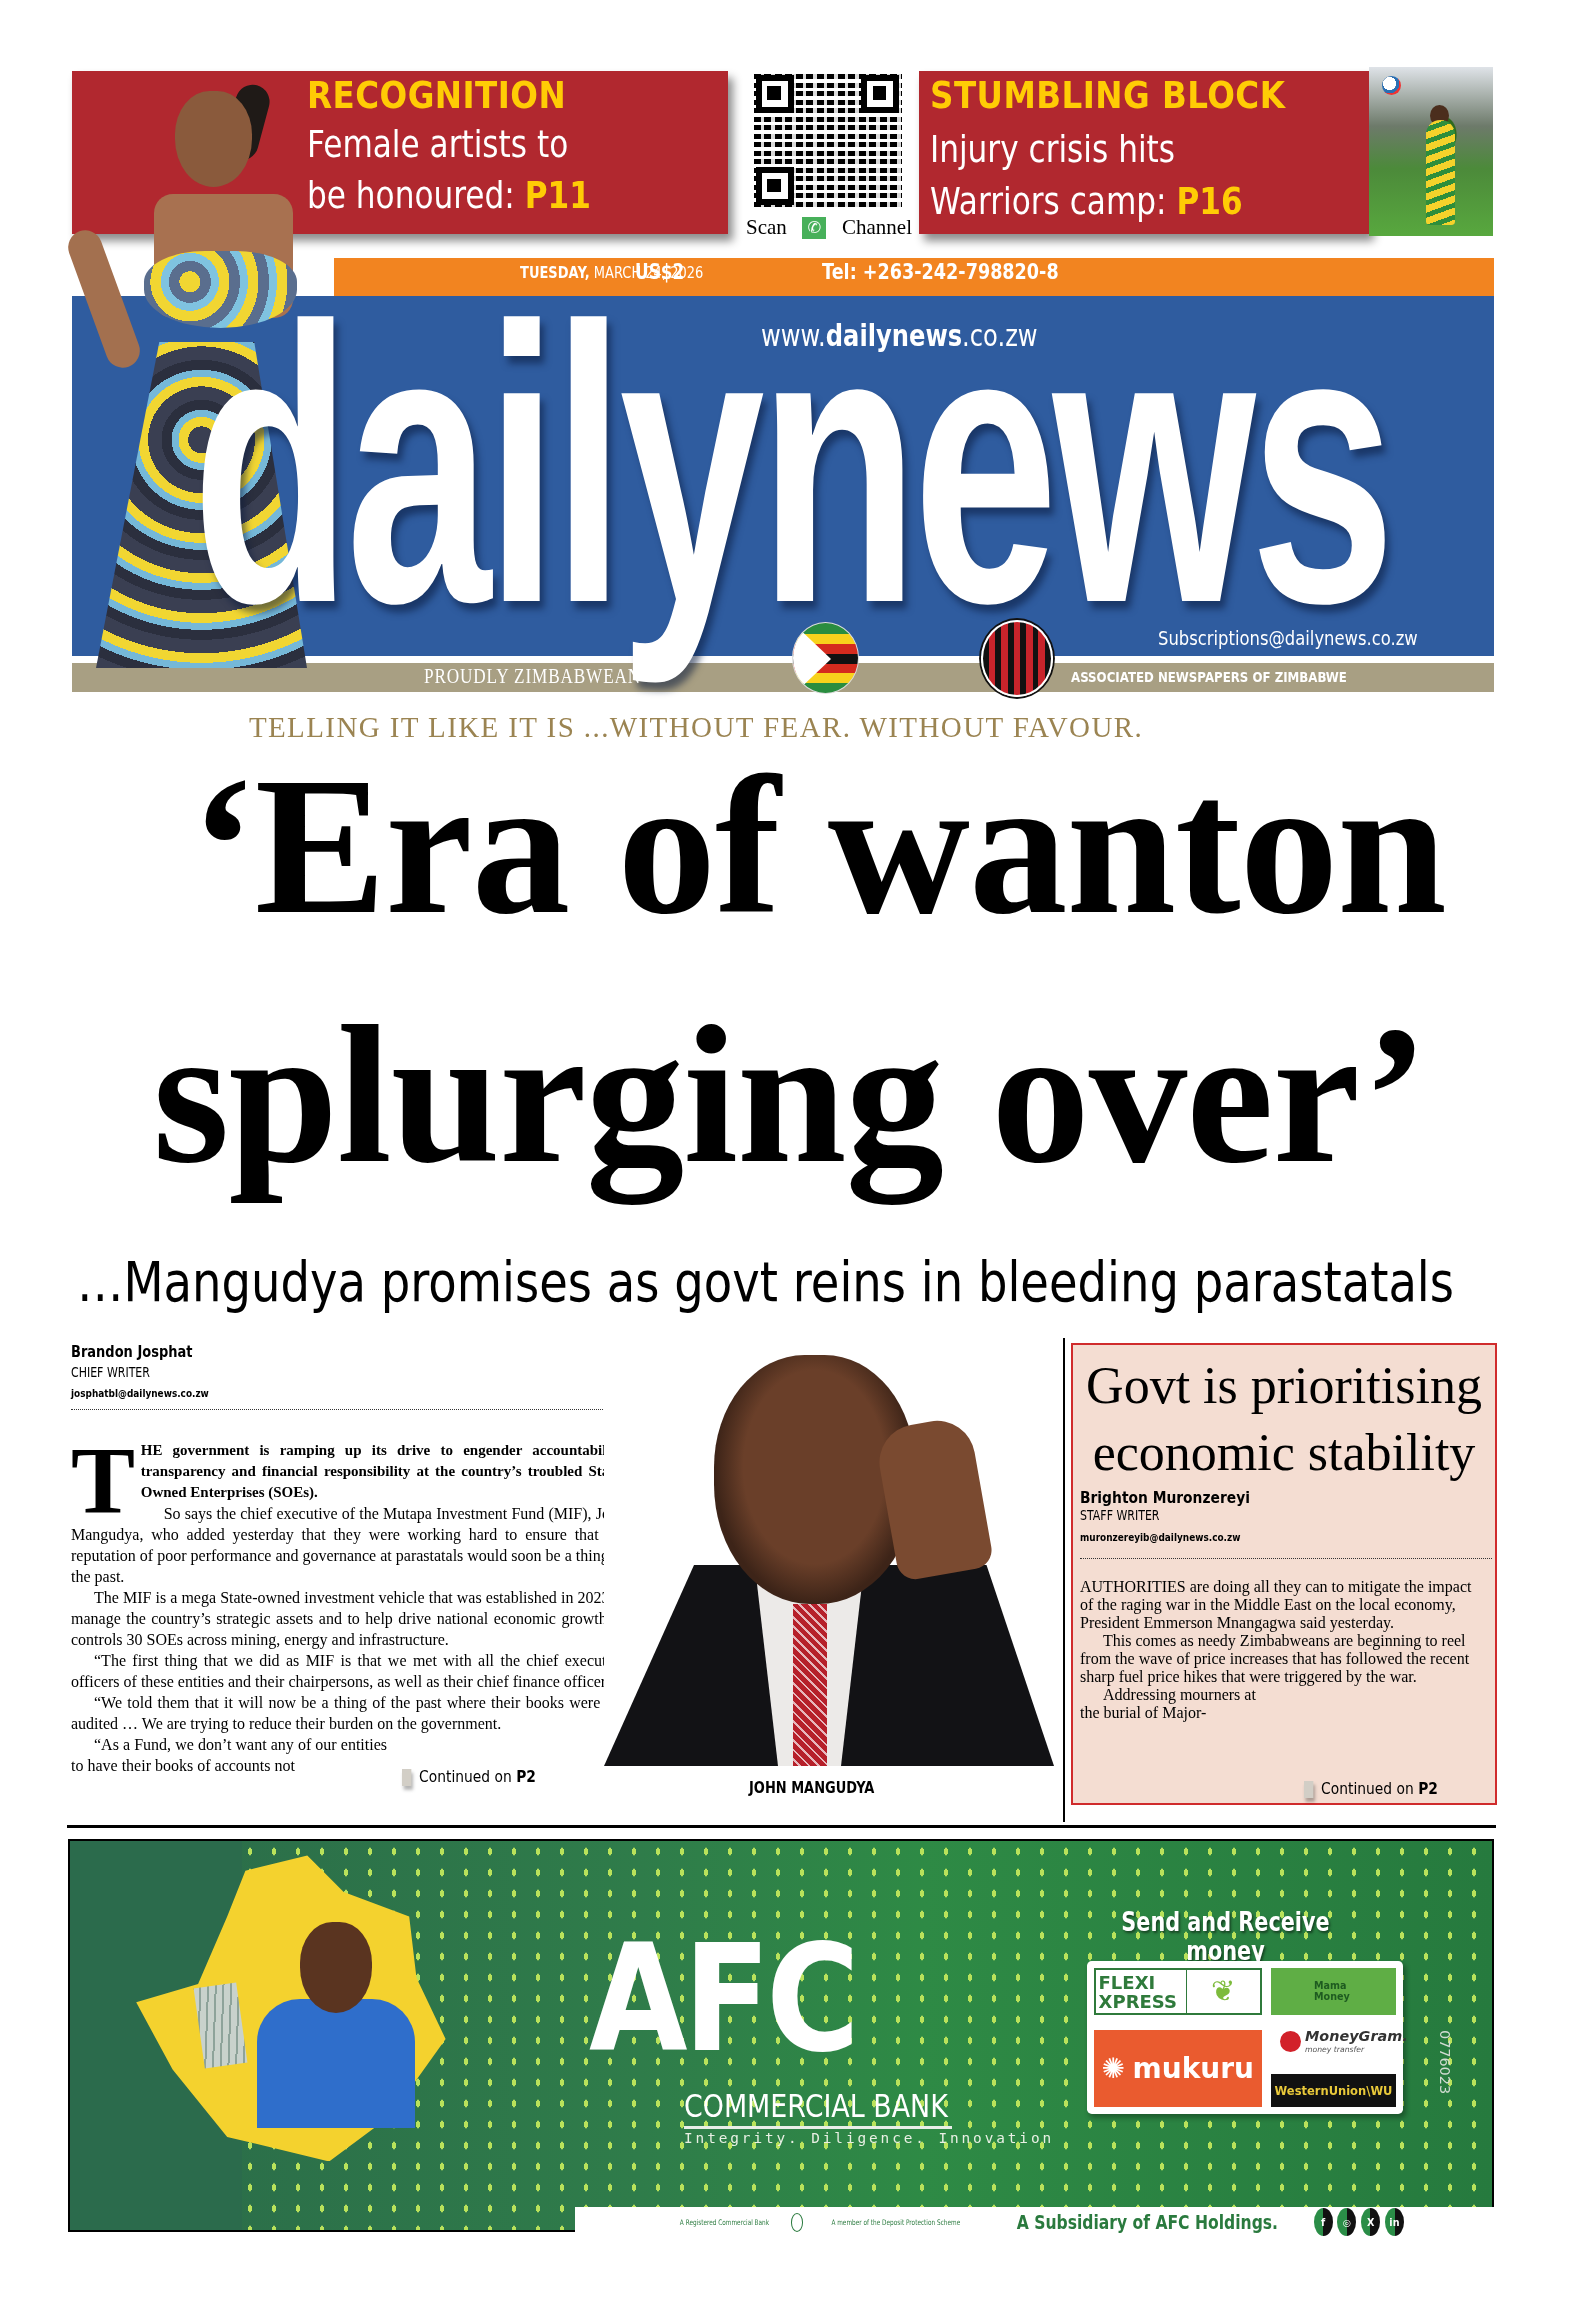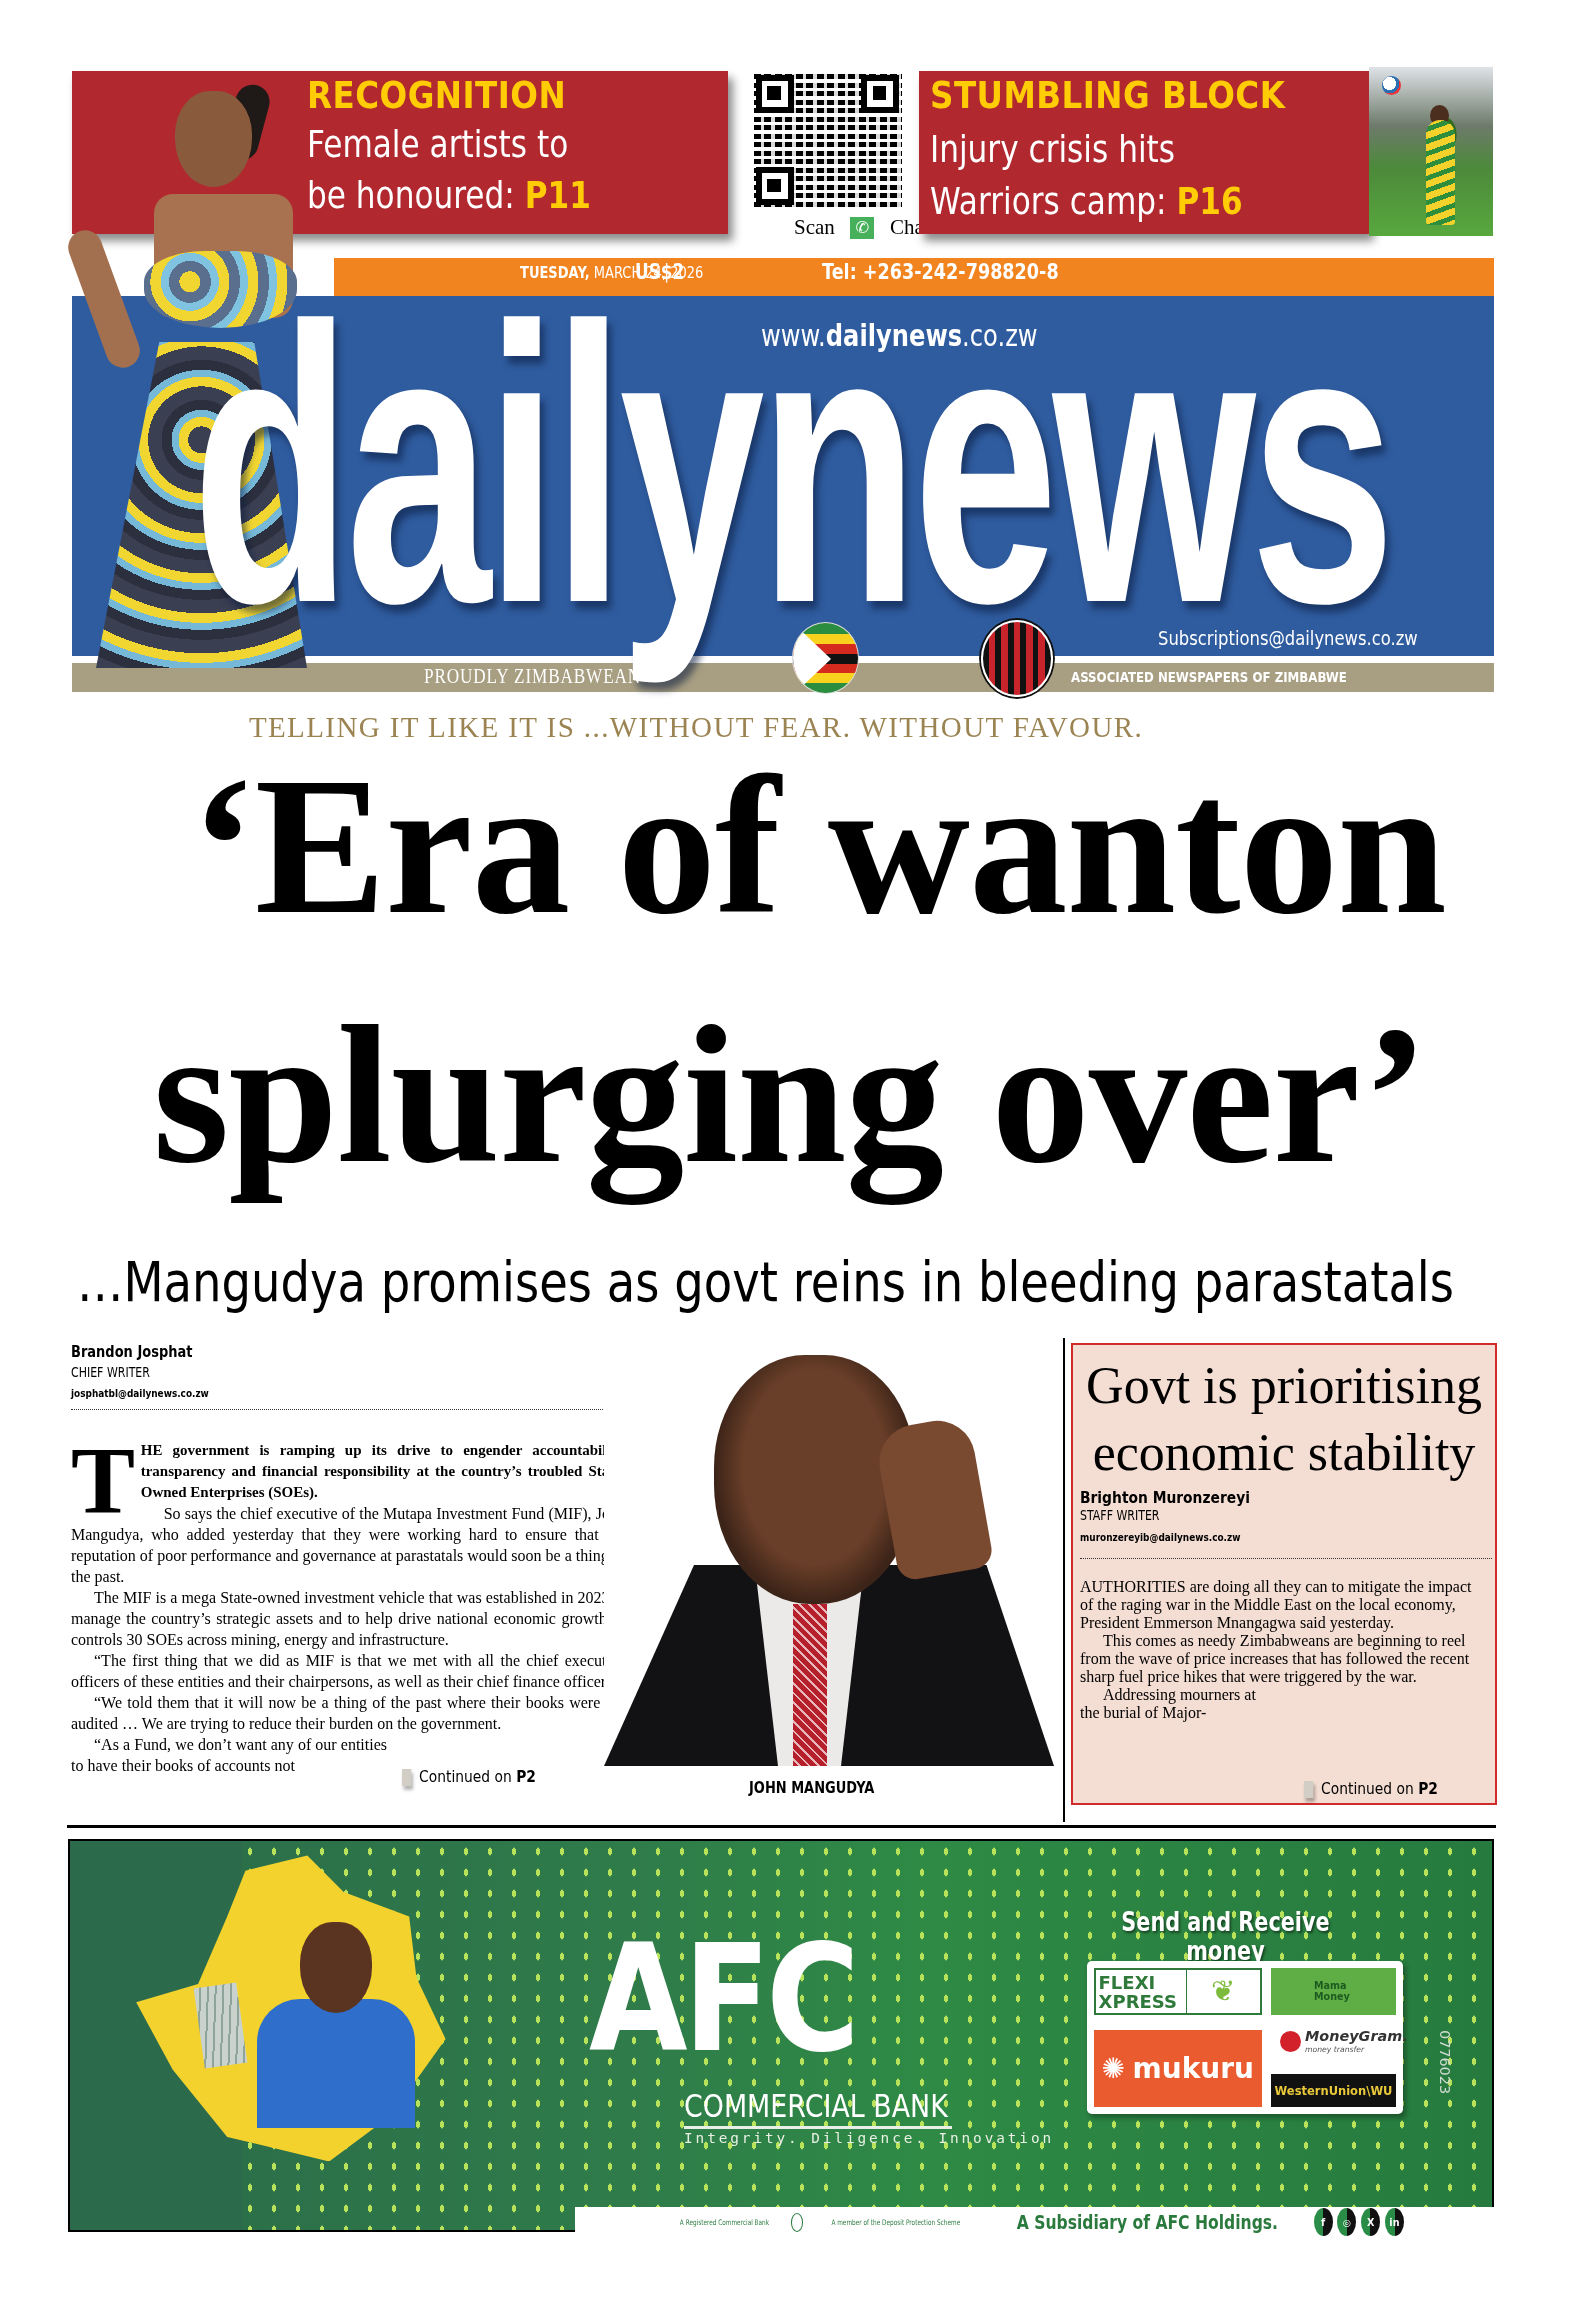--- a/index.html
+++ b/index.html
@@ -53,21 +53,21 @@
   
   .qr { position: absolute; left: 747px; top: 69px; width: 163px; height: 144px; background: #fff; }
   .qr-grid { position: absolute; left: 7.2px; top: 4.8px; width: 148px; height: 133px;
     background:
       repeating-linear-gradient(90deg, transparent 0 6.7px, rgba(255,255,255,0.85) 6.7px 10.5px),
       repeating-linear-gradient(0deg, #000 0 4.8px, #fff 4.8px 8.6px, #000 8.6px 14.4px, #fff 14.4px 17px);
   }
   .qr-finder { position: absolute; width: 38px; height: 38px; border: 6.7px solid #000; background: #fff; }
   .qr-finder::after { content: ""; position: absolute; left: 5.7px; top: 5.7px; width: 13.4px; height: 13.4px; background: #000; }
   .qr-caption { position: absolute; left: 746px; top: 215px; width: 166px; display: flex; align-items: center; justify-content: space-between;
-    font-family: "Liberation Serif", serif; font-size: 21px; margin-left: 48px; }
+    font-family: "Liberation Serif", serif; font-size: 21px; }
   .wa-icon { width: 24px; height: 22px; background: #47b05a; display: inline-flex; align-items: center; justify-content: center; color: #fff; font-size: 16.3px; font-family: "DejaVu Sans", sans-serif; }
 
   
   .orange-bar { position: absolute; left: 334px; top: 258px; width: 1160px; height: 43px; background: #f28420;
     font-family: "DejaVu Sans", sans-serif; color: #fff; }
   .orange-bar span { position: absolute; top: 4.8px; white-space: nowrap; transform: scaleX(0.8); transform-origin: left top; }
   .date { left: 186px; font-size: 16.3px; }
   .date b { font-weight: bold; }
   .price { left: 301px; font-size: 21px; font-weight: bold; top: 1.9px !important; }
   .tel { left: 488px; font-size: 22px; font-weight: bold; top: 1px !important; }

